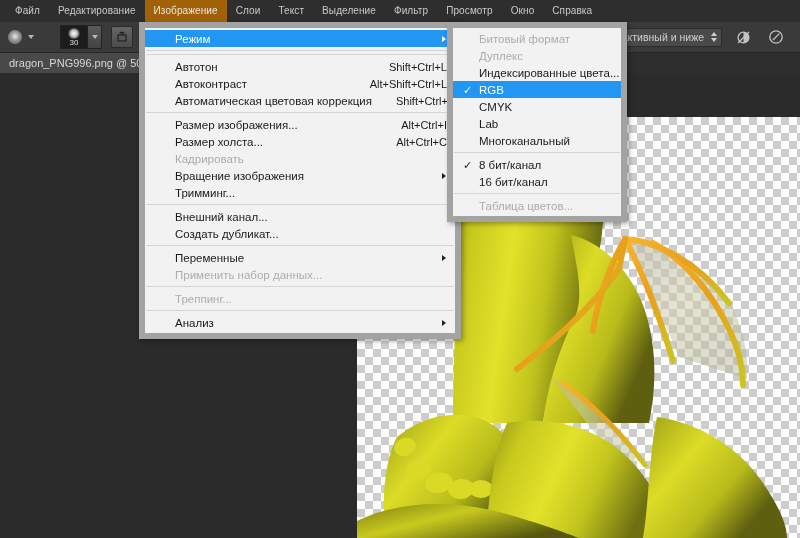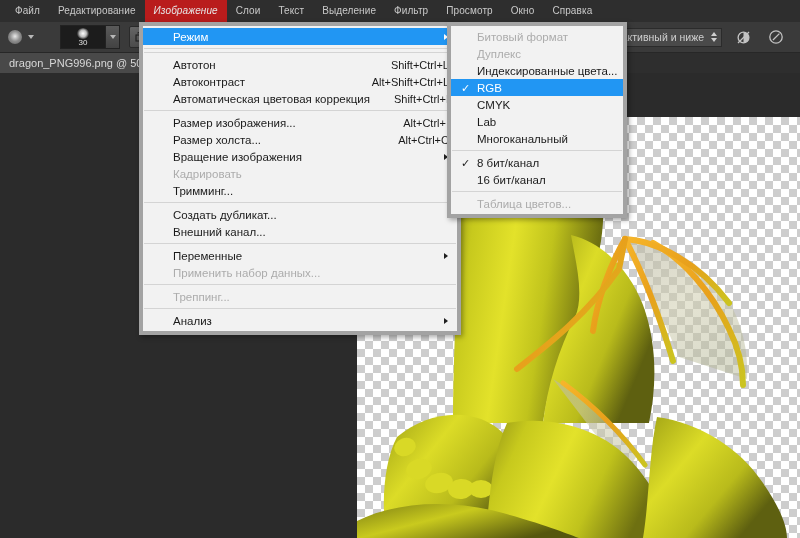--- a/index.html
+++ b/index.html
@@ -20,21 +20,21 @@
     z-index: 40;
   }
   .menubar-item {
     color: #c9c9c9;
     font-size: 10px;
     padding: 4px 9px 5px 9px;
     line-height: 13px;
     white-space: nowrap;
     letter-spacing: .1px;
   }
-  .menubar-item.active { background: #b91c1c; color: #e6e6e6; font-style: italic; }
+  .menubar-item.active { background: #a16207; color: #e6e6e6; }
 
   
   .optionsbar {
     position: absolute; left: 0; top: 22px; width: 800px; height: 31px;
     background: #3a3a3a;
     border-bottom: 1px solid #272727;
     display: flex; align-items: center;
     z-index: 30;
   }
   .tiny-arrow {
@@ -49,21 +49,21 @@
     margin-left: 8px;
   }
   .brush-box {
     display: flex; align-items: center;
     margin-left: 26px;
     background: #2d2d2d;
     border: 1px solid #222;
     height: 24px;
   }
   .brush-thumb {
-    width: 44px; height: 22px;
+    width: 26px; height: 22px;
     background: #1c1c1c;
     position: relative;
     display: flex; align-items: flex-end; justify-content: center;
   }
   .brush-thumb::before {
     content: "";
     position: absolute; left: 50%; top: 2px; transform: translateX(-50%);
     width: 13px; height: 11px; border-radius: 50%;
     background: radial-gradient(circle, #ffffff 0%, #bdbdbd 40%, rgba(40,40,40,0) 72%);
   }
@@ -144,21 +144,21 @@
     background-size: 16px 16px;
     background-position: 0 0, 8px 8px;
     overflow: hidden;
   }
   .dragon { position: absolute; left: 0; top: 0; width: 443px; height: 421px; }
 
   
   .menu-panel {
     position: absolute;
     background: #f2f2f2;
-    border: 4px solid #a3a3a3;
+    border: 6px solid #a3a3a3;
     box-shadow: 2px 2px 5px rgba(0,0,0,.34);
     padding: 2px 0;
     z-index: 60;
   }
   #image-menu { left: 139px; top: 22px; width: 322px; }
   #mode-submenu { left: 447px; top: 22px; width: 180px; }
 
   .mi {
     position: relative;
     display: flex; align-items: center;
@@ -373,36 +373,36 @@
       </div>
       <div class="sep"></div>
       <div class="mi">
         <span class="label">Размер изображения...</span>
         <span class="accel">Alt+Ctrl+I</span>
       </div>
       <div class="mi">
         <span class="label">Размер холста...</span>
         <span class="accel">Alt+Ctrl+C</span>
       </div>
+      <div class="mi disabled">
+        <span class="label">Кадрировать</span>
+      </div>
       <div class="mi">
         <span class="label">Вращение изображения</span>
         <span class="arrow"></span>
       </div>
-      <div class="mi disabled">
-        <span class="label">Кадрировать</span>
-      </div>
       <div class="mi">
         <span class="label">Тримминг...</span>
       </div>
       <div class="sep"></div>
       <div class="mi">
+        <span class="label">Внешний канал...</span>
+      </div>
+      <div class="mi">
         <span class="label">Создать дубликат...</span>
-      </div>
-      <div class="mi">
-        <span class="label">Внешний канал...</span>
       </div>
       <div class="sep"></div>
       <div class="mi">
         <span class="label">Переменные</span>
         <span class="arrow"></span>
       </div>
       <div class="mi disabled">
         <span class="label">Применить набор данных...</span>
       </div>
       <div class="sep"></div>

